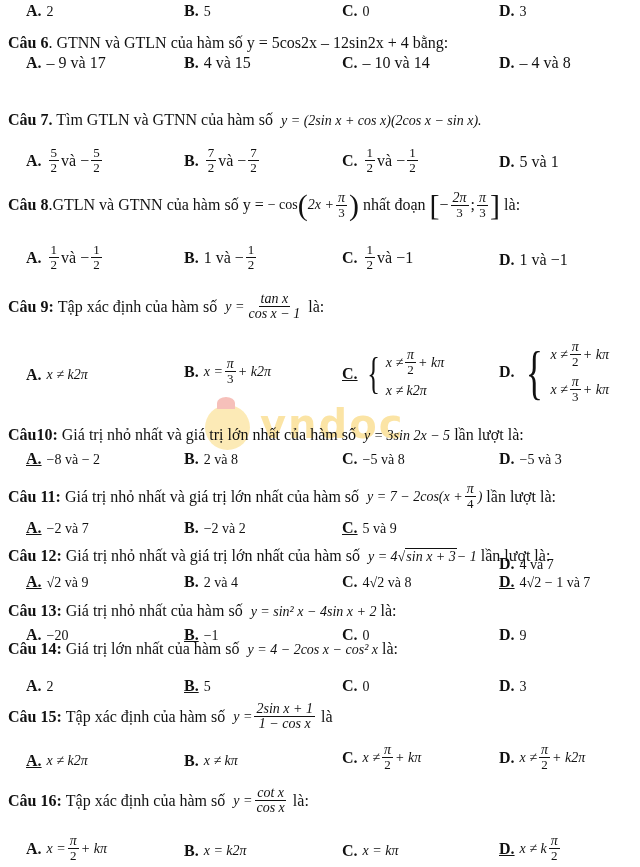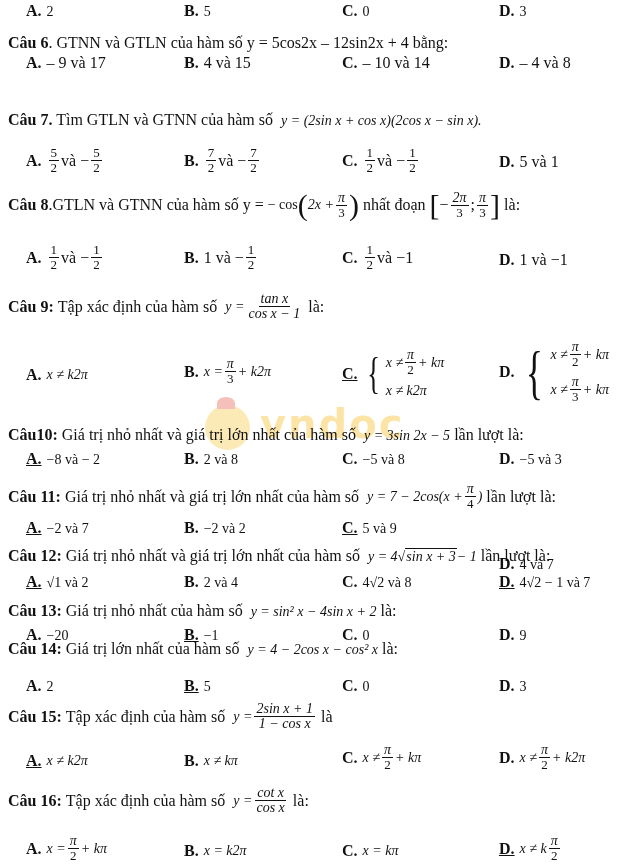--- a/index.html
+++ b/index.html
@@ -198,21 +198,21 @@
     </span><span class="m">)</span>&nbsp;<span>lần lượt là:</span>
 </div>
 <div class="abs" style="top:519px;left:26px;"><span class="ol u">A.</span><span class="n">−2 và 7</span></div>
 <div class="abs" style="top:519px;left:184px;"><span class="ol">B.</span><span class="n">−2 và 2</span></div>
 <div class="abs" style="top:519px;left:342px;"><span class="ol u">C.</span><span class="n">5 và 9</span></div>
 <div class="abs" style="top:519px;left:499px;margin-top:36px;"><span class="ol">D.</span><span class="n">4 và 7</span></div>
 
 <div class="abs q" style="top:547px;">
   <span class="qlabel">Câu 12:</span> <span>Giá trị nhỏ nhất và giá trị lớn nhất của hàm số</span>&nbsp; <span class="m">y = 4√</span><span class="m sqrt">sin x + 3</span><span class="m">− 1</span> <span>lần lượt là:</span>
 </div>
-<div class="abs" style="top:573px;left:26px;"><span class="ol u">A.</span><span class="n">√1 và 2</span></div>
+<div class="abs" style="top:573px;left:26px;"><span class="ol u">A.</span><span class="n">√2 và 9</span></div>
 <div class="abs" style="top:573px;left:184px;"><span class="ol">B.</span><span class="n">2 và 4</span></div>
 <div class="abs" style="top:573px;left:342px;"><span class="ol">C.</span><span class="n">4√2 và 8</span></div>
 <div class="abs" style="top:573px;left:499px;"><span class="ol u">D.</span><span class="n">4√2 − 1 và 7</span></div>
 
 <div class="abs q" style="top:602px;">
   <span class="qlabel">Câu 13:</span> <span>Giá trị nhỏ nhất của hàm số</span>&nbsp; <span class="m">y = sin² x − 4sin x + 2</span> <span>là:</span>
 </div>
 <div class="abs" style="top:626px;left:26px;"><span class="ol">A.</span><span class="n">−20</span></div>
 <div class="abs" style="top:626px;left:184px;"><span class="ol u">B.</span><span class="n">−1</span></div>
 <div class="abs" style="top:626px;left:342px;"><span class="ol">C.</span><span class="n">0</span></div>

